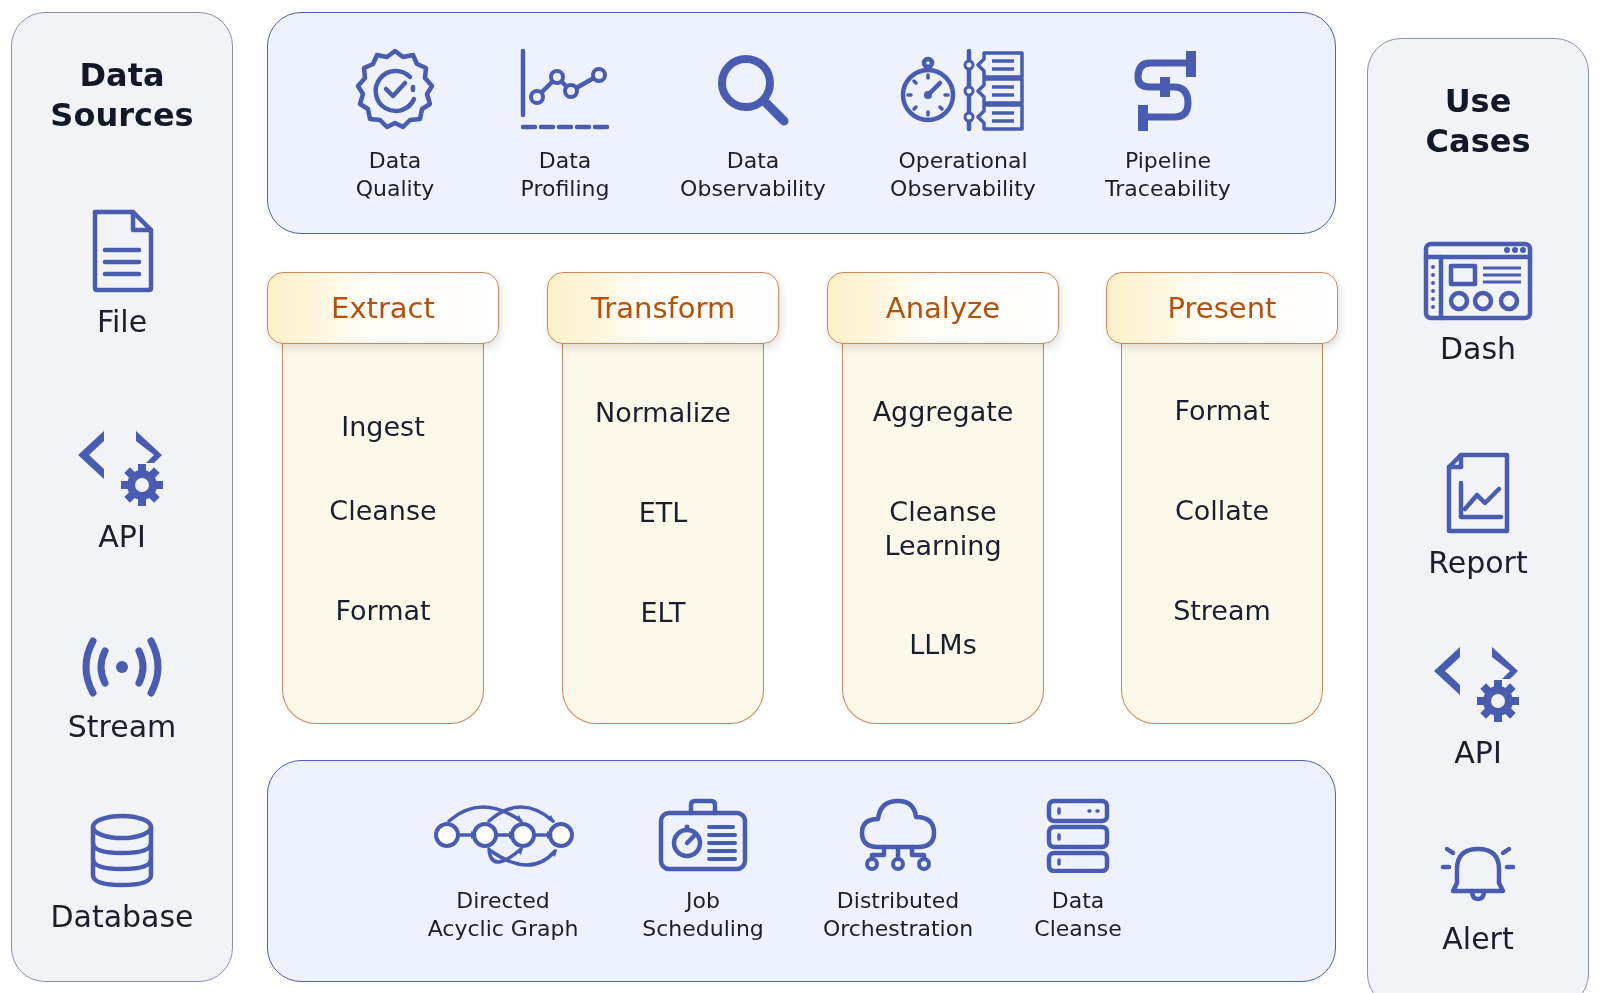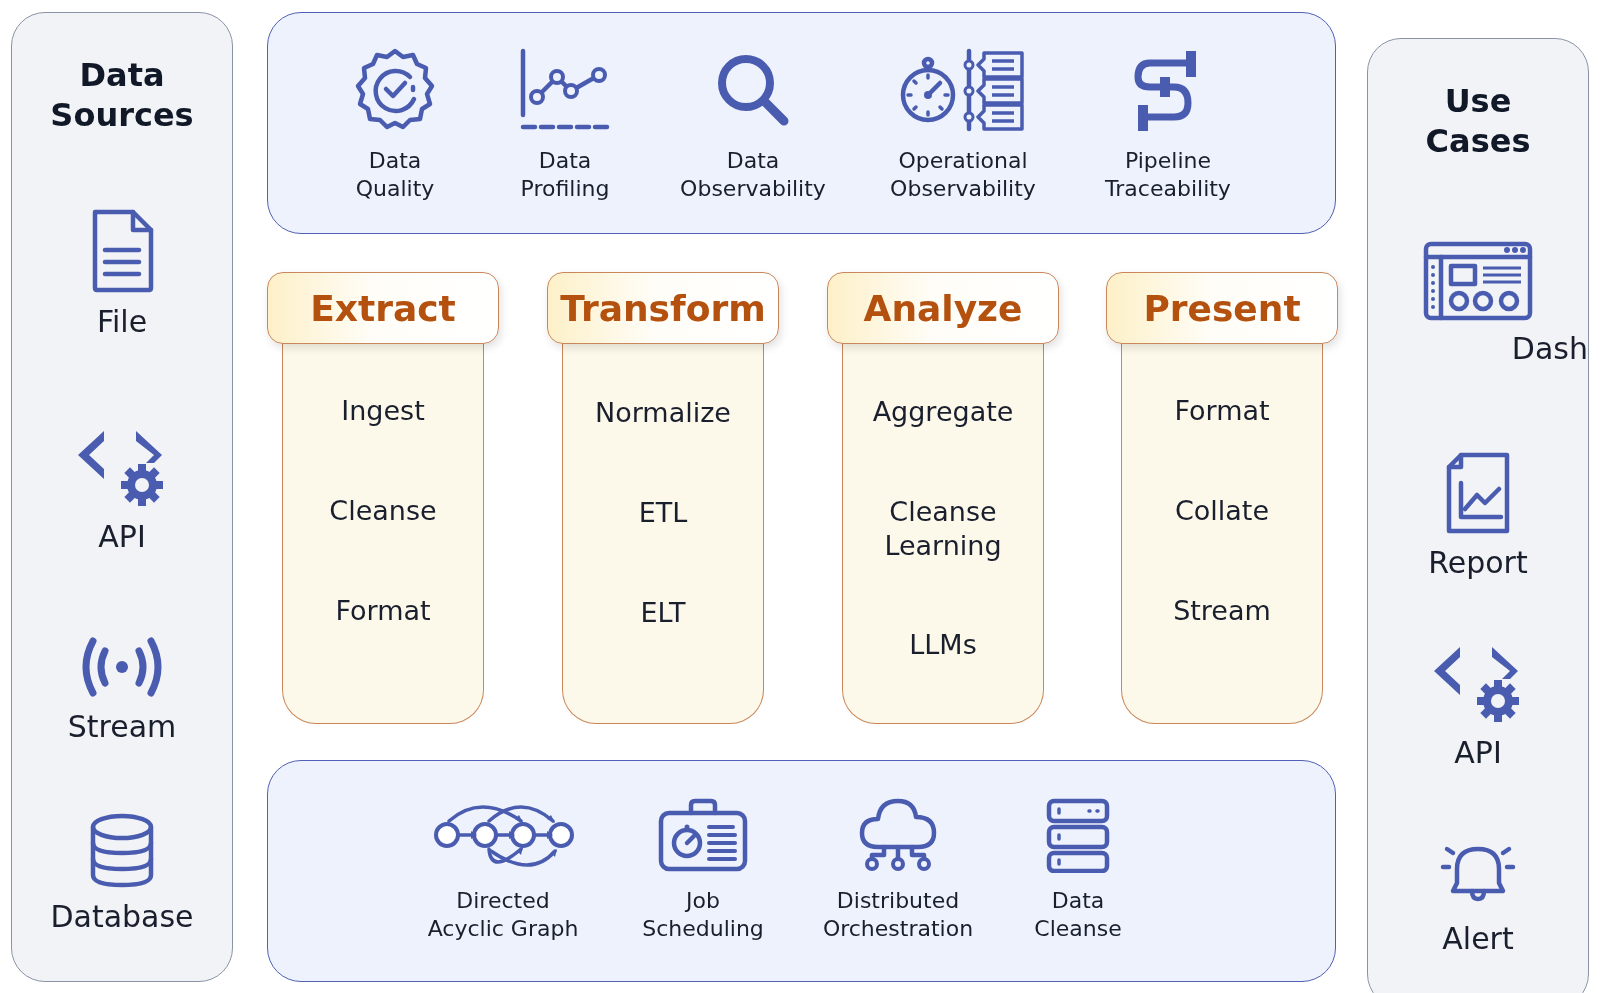--- a/index.html
+++ b/index.html
@@ -37,21 +37,21 @@
     position: absolute; top: 60px; left: 15px; width: 202px; height: 392px;
     background: #fdf9ea; border: 1.5px solid #c9875a; border-top: none;
     border-radius: 0 0 34px 34px;
   }
   .stage .head {
     position: absolute; top: 0; left: 0; width: 232px; height: 72px;
     background: linear-gradient(90deg, #fdf0c8 0%, #fffdf7 45%, #ffffff 100%);
     border: 1.5px solid #c9875a; border-radius: 16px;
     box-shadow: 2px 4px 8px rgba(0,0,0,0.12);
     display: flex; align-items: center; justify-content: center;
-    font-weight: bold; font-size: 36px; color: #b4510f;
+    font-weight: normal; font-size: 29px; color: #b4510f;
   }
   .stage .step {
     position: absolute; left: 0; right: 0; text-align: center;
     font-size: 27px; line-height: 34px; color: #1a1f2e;
   }
   .stage .step span { display: block; }
 
   svg .st { fill: none; stroke: #4a5cb0; stroke-width: 4.5; stroke-linecap: round; stroke-linejoin: round; }
   svg .fl { fill: #4a5cb0; }
 </style>
@@ -208,21 +208,21 @@
     <span class="label">
       <span>Pipeline</span>
       <span>Traceability</span>
     </span>
   </div>
 </div>
 
 <div class="stage" style="left:267px;">
   <div class="body"></div>
   <div class="head">Extract</div>
-  <div class="step" style="top:122px;">Ingest</div>
+  <div class="step" style="top:138px;">Ingest</div>
   <div class="step" style="top:222px;">Cleanse</div>
   <div class="step" style="top:322px;">Format</div>
 </div>
 
 <div class="stage" style="left:547px;">
   <div class="body"></div>
   <div class="head">Transform</div>
   <div class="step" style="top:124px;">Normalize</div>
   <div class="step" style="top:224px;">ETL</div>
   <div class="step" style="top:324px;">ELT</div>
@@ -337,21 +337,21 @@
     </span>
   </div>
 </div>
 
 <div class="side-panel right">
   <div class="side-title">
     <span>Use</span>
     <span>Cases</span>
   </div>
 
-  <div class="side-item" style="top:202px;text-align:right;">
+  <div class="side-item" style="top:202px;">
     <svg class="icon" width="110" height="80" viewBox="0 0 110 80">
       <rect class="st" x="3" y="3" width="104" height="74" rx="5" stroke-width="4"></rect>
       <line class="st" x1="3" y1="16" x2="107" y2="16" stroke-width="3"></line>
       <line class="st" x1="18" y1="16" x2="18" y2="77" stroke-width="3"></line>
       <circle class="fl" cx="84" cy="9" r="3"></circle>
         <circle class="fl" cx="92" cy="9" r="3"></circle>
         <circle class="fl" cx="100" cy="9" r="3"></circle>
       <circle class="fl" cx="10" cy="26" r="2"></circle>
         <circle class="fl" cx="10" cy="34" r="2"></circle>
         <circle class="fl" cx="10" cy="42" r="2"></circle>

